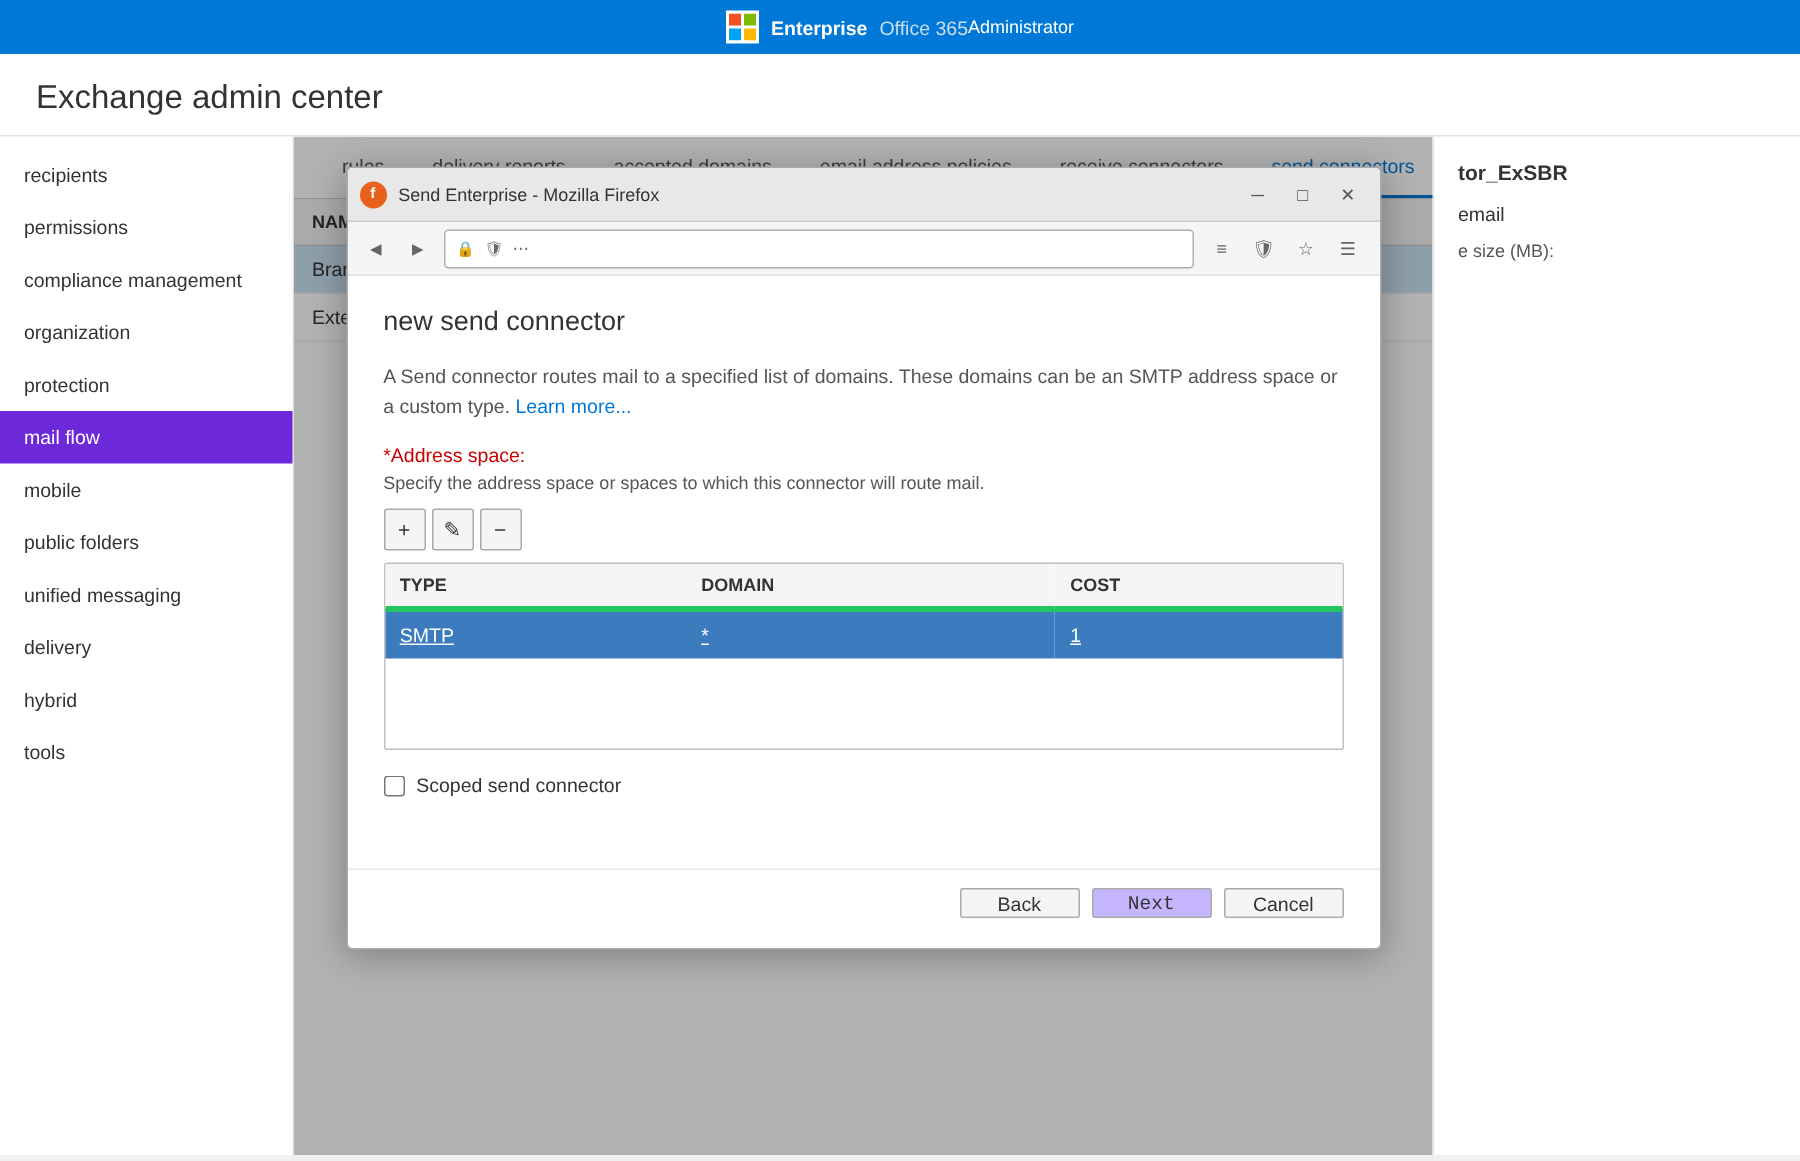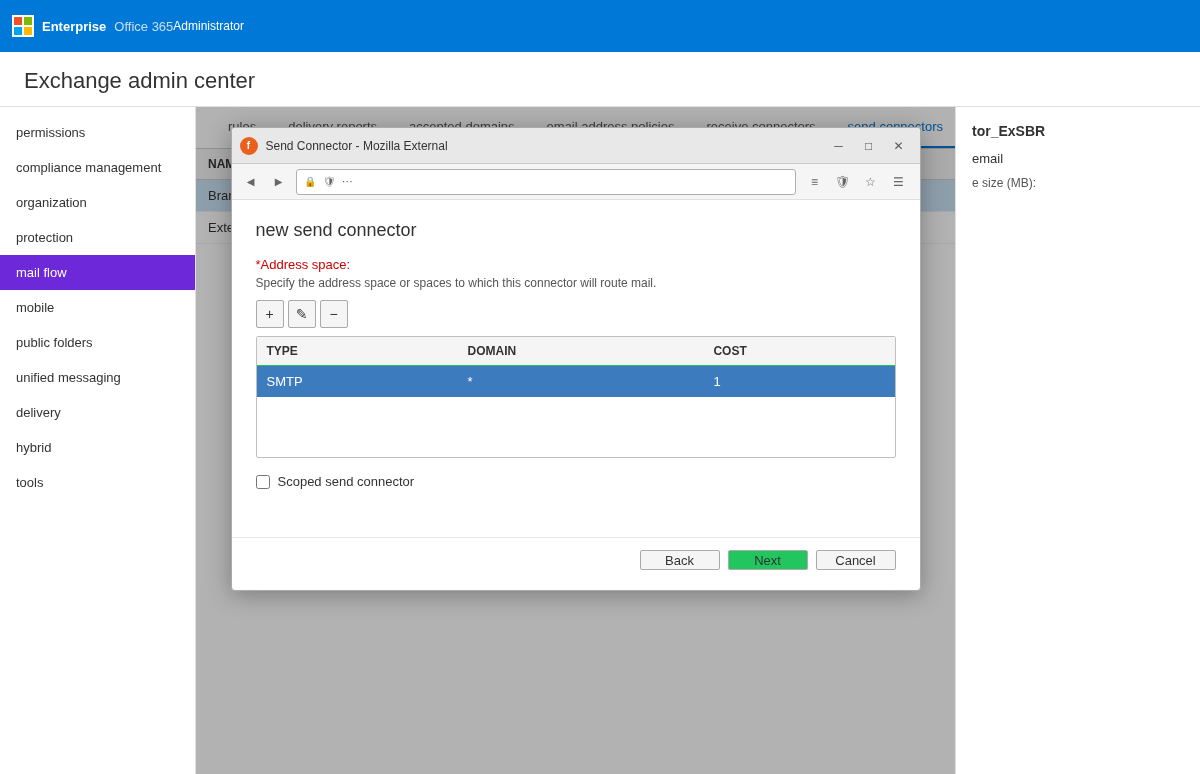--- a/index.html
+++ b/index.html
@@ -1,25 +1,25 @@
 <!DOCTYPE html>
 <html><head>
   <meta charset="utf-8">
   <style>
     * { box-sizing: border-box; margin: 0; padding: 0; }
     body { font-family: 'Segoe UI', Arial, sans-serif; font-size: 13px; background: #f0f0f0; overflow: hidden; }
 
     
     .top-bar {
-      height: 52px;
+      height: 36px;
       background: #0078d7;
       display: flex;
       align-items: center;
       padding: 0 12px;
-      justify-content: flex-start;
+      justify-content: center;
     }
     .top-bar-left { display: flex; align-items: center; gap: 8px; }
     .top-bar-logo {
       width: 22px; height: 22px;
       background: #fff;
       display: flex; align-items: center; justify-content: center;
       font-size: 10px; font-weight: bold; color: #0078d7;
     }
     .top-bar-brand { color: #fff; font-size: 13px; font-weight: 600; }
     .top-bar-app { color: #cde; font-size: 13px; }
@@ -223,30 +223,31 @@
       margin-bottom: 16px;
     }
     .addr-table { width: 100%; border-collapse: collapse; }
     .addr-table th {
       text-align: left;
       padding: 7px 10px;
       background: #f5f5f5;
       font-size: 12px;
       font-weight: 600;
       color: #333;
-      border-bottom: 1px solid #22c55e;
+      border-bottom: 4px solid #22c55e;
     }
     .addr-table td {
       padding: 8px 10px;
       font-size: 13px;
       color: #333;
     }
     .addr-table tr.selected td {
       background: #3d7bbf;
       color: #fff;
+      text-decoration: underline;
     }
     .addr-table-empty { height: 60px; }
 
     
     .checkbox-row {
       display: flex;
       align-items: center;
       gap: 8px;
       margin-bottom: 20px;
     }
@@ -266,21 +267,21 @@
       min-width: 80px;
       height: 20px;
       border: 1px solid #aaa;
       background: #f5f5f5;
       cursor: pointer;
       font-size: 13px;
       color: #333;
       padding: 0 16px;
       border-radius: 2px;
     }
-    .footer-btn.primary { background: #22c55e; }
+    .footer-btn.primary { background: #c4b5fd; font-family: Liberation Mono, monospace; }
   </style>
 </head>
 <body>
 
 <div class="top-bar">
   <div class="top-bar-left">
     <div class="top-bar-logo">
       <svg width="18" height="18" viewBox="0 0 18 18">
         <rect x="0" y="0" width="8" height="8" fill="#f25022"></rect>
         <rect x="10" y="0" width="8" height="8" fill="#7fba00"></rect>
@@ -294,20 +295,21 @@
   <span class="top-bar-user">Administrator</span>
 </div>
 
 <div class="page">
 
   <div class="page-title">Exchange admin center</div>
 
   <div class="content-area">
 
     <div class="sidebar">
+    <div class="sidebar-item">recipients</div>
         <div class="sidebar-item">permissions</div>
         <div class="sidebar-item">compliance management</div>
         <div class="sidebar-item">organization</div>
         <div class="sidebar-item">protection</div>
         <div class="sidebar-item active">mail flow</div>
         <div class="sidebar-item">mobile</div>
         <div class="sidebar-item">public folders</div>
         <div class="sidebar-item">unified messaging</div>
         <div class="sidebar-item">delivery</div>
         <div class="sidebar-item">hybrid</div>
@@ -346,21 +348,21 @@
         </table>
       </div>
 
       <div class="modal-overlay">
 
         <div class="browser-window">
 
           <div class="browser-titlebar">
             <div class="browser-titlebar-left">
               <div class="browser-favicon">f</div>
-              <span class="browser-title">Send Connector - Mozilla External</span>
+              <span class="browser-title">Send Enterprise - Mozilla Firefox</span>
             </div>
             <div class="browser-controls">
               <button class="browser-ctrl-btn">─</button>
               <button class="browser-ctrl-btn">□</button>
               <button class="browser-ctrl-btn close">✕</button>
             </div>
           </div>
 
           <div class="browser-addressbar">
             <button class="addr-nav-btn">◀</button>
@@ -375,20 +377,24 @@
             <div class="addr-extra-btns">
               <button class="addr-btn">≡</button>
               <button class="addr-btn">🛡</button>
               <button class="addr-btn">☆</button>
               <button class="addr-btn">☰</button>
             </div>
           </div>
 
           <div class="modal-content">
             <div class="modal-header">new send connector</div>
+            <div class="modal-desc">
+              <span>A Send connector routes mail to a specified list of domains. These domains can be an SMTP address space or a custom type.</span>
+              <a>Learn more...</a>
+            </div>
 
             <div class="modal-section-label">
               <span style="color:#c00;">*</span><span>Address space:</span>
             </div>
             <div class="modal-section-desc">Specify the address space or spaces to which this connector will route mail.</div>
 
             <div class="addr-toolbar">
               <button class="addr-tool-btn">+</button>
               <button class="addr-tool-btn">✎</button>
               <button class="addr-tool-btn">−</button>

